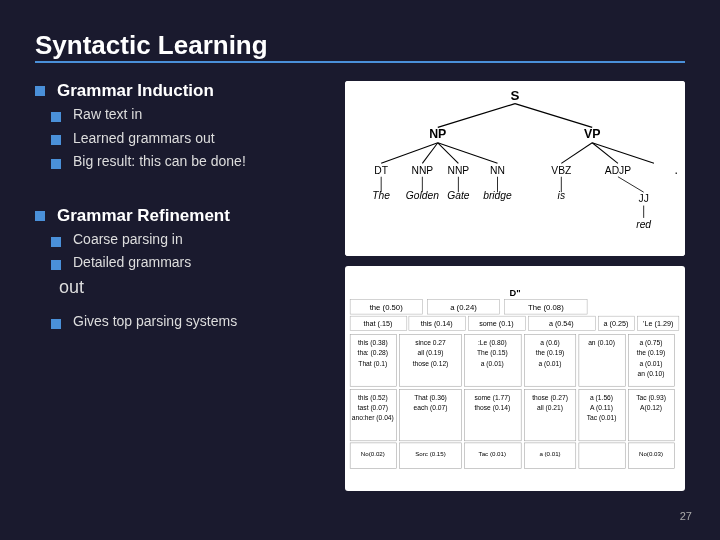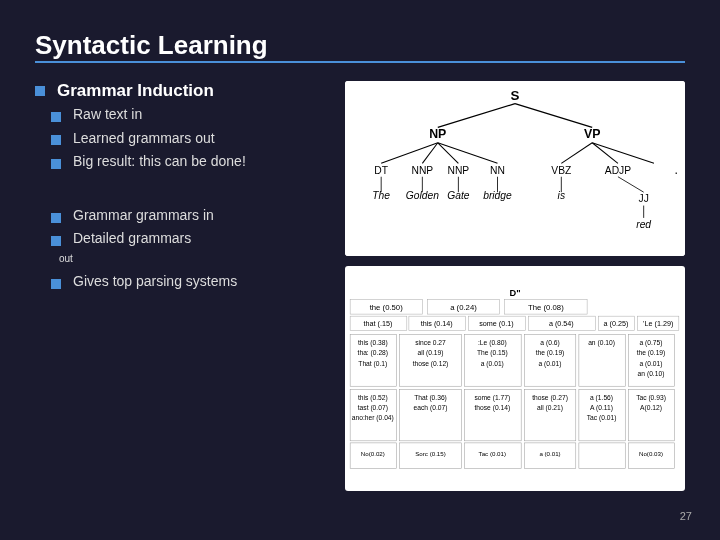--- a/index.html
+++ b/index.html
@@ -129,25 +129,25 @@
 
     .slide-number {
       position: absolute;
       bottom: 8px;
       right: 18px;
       font-size: 11px;
       color: #aaaaaa;
     }
 
     .out-item {
-      font-size: 10px;
+      font-size: 18px;
       color: #dddddd;
       margin-left: 24px;
       margin-top: 2px;
-      margin-bottom: 8px;
+      margin-bottom: 14px;
     }
   </style>
 </head>
 <body>
 
 <div class="slide">
 
   <div class="slide-title">Syntactic Learning</div>
 
   <div class="content-area">
@@ -167,23 +167,27 @@
           <span class="bullet-square"></span>
           <span>Learned grammars out</span>
         </div>
         <div class="bullet-item">
           <span class="bullet-square"></span>
           <span>Big result: this can be done!</span>
         </div>
       </div>
 
       <div class="section-block grammar-refinement">
-        <div class="bullet-item">
-          <span class="bullet-square"></span>
-          <span>Grammar grammars in</span>
+        <div class="section-header">
+          <span class="bullet-square"></span>
+          <span>Grammar Refinement</span>
+        </div>
+        <div class="bullet-item">
+          <span class="bullet-square"></span>
+          <span>Coarse parsing in</span>
         </div>
         <div class="bullet-item">
           <span class="bullet-square"></span>
           <span>Detailed grammars</span>
         </div>
         <div class="out-item">out</div>
         <div class="bullet-item">
           <span class="bullet-square"></span>
           <span>Gives top parsing systems</span>
         </div>

